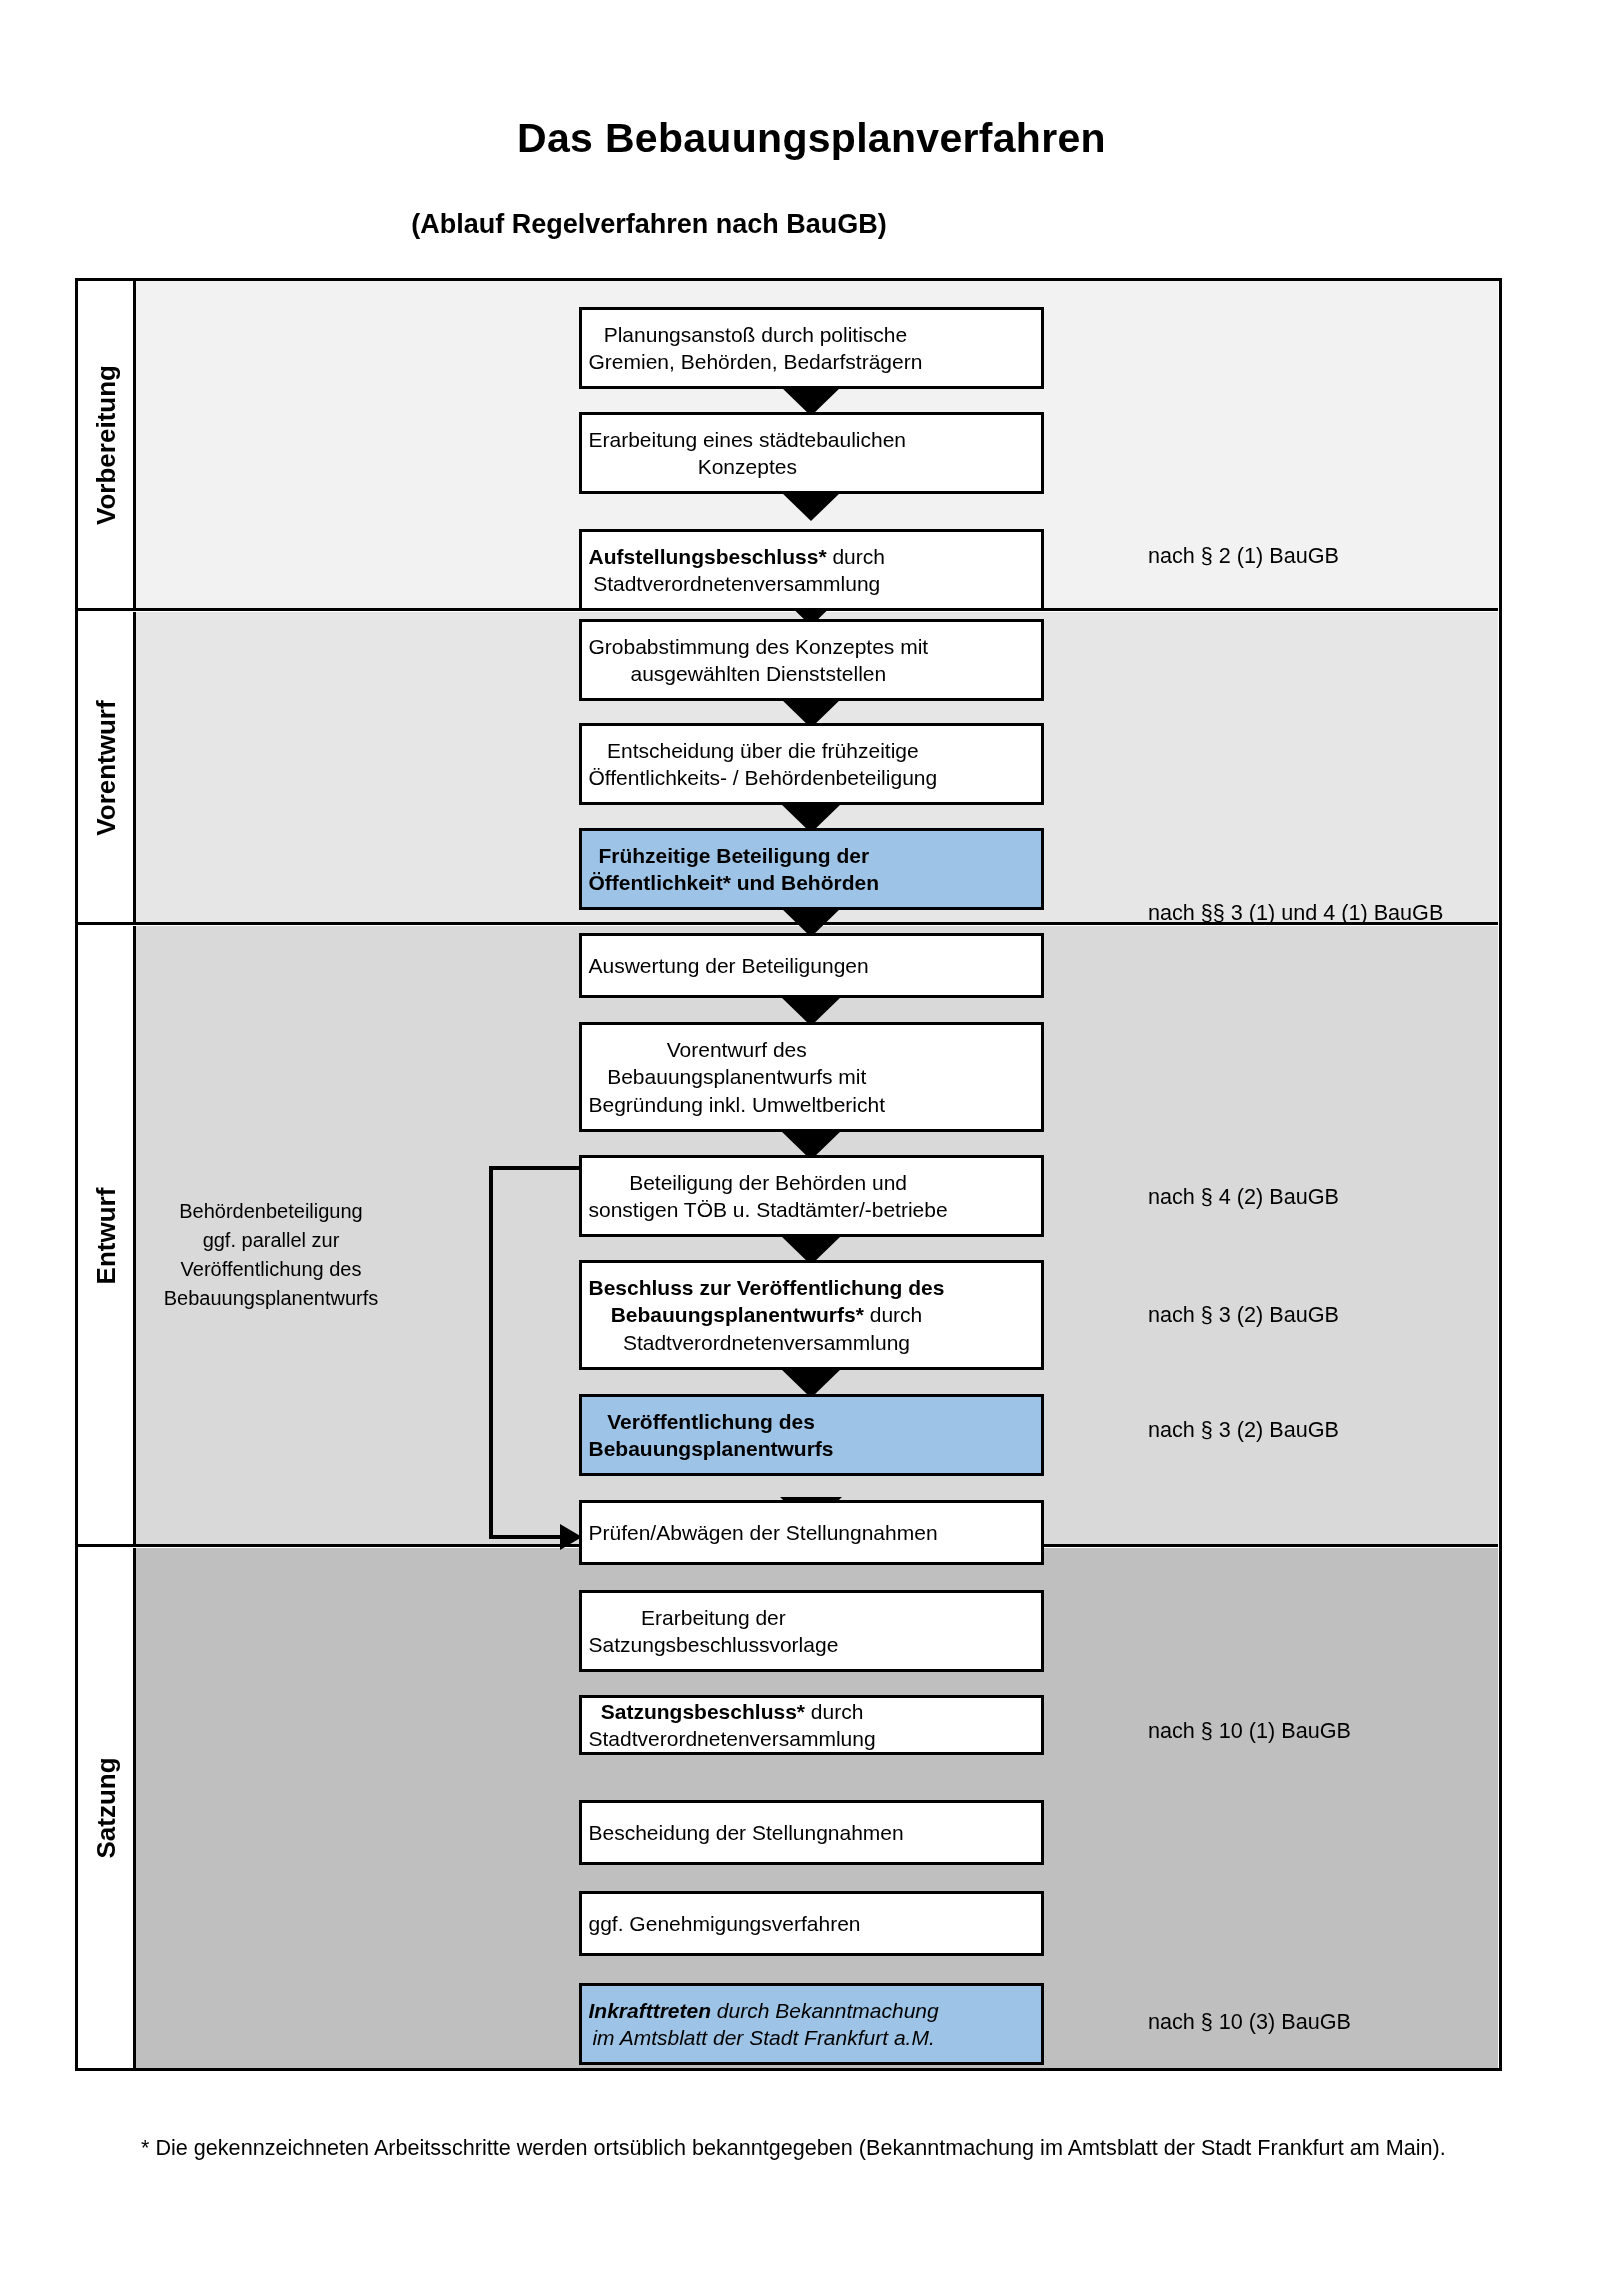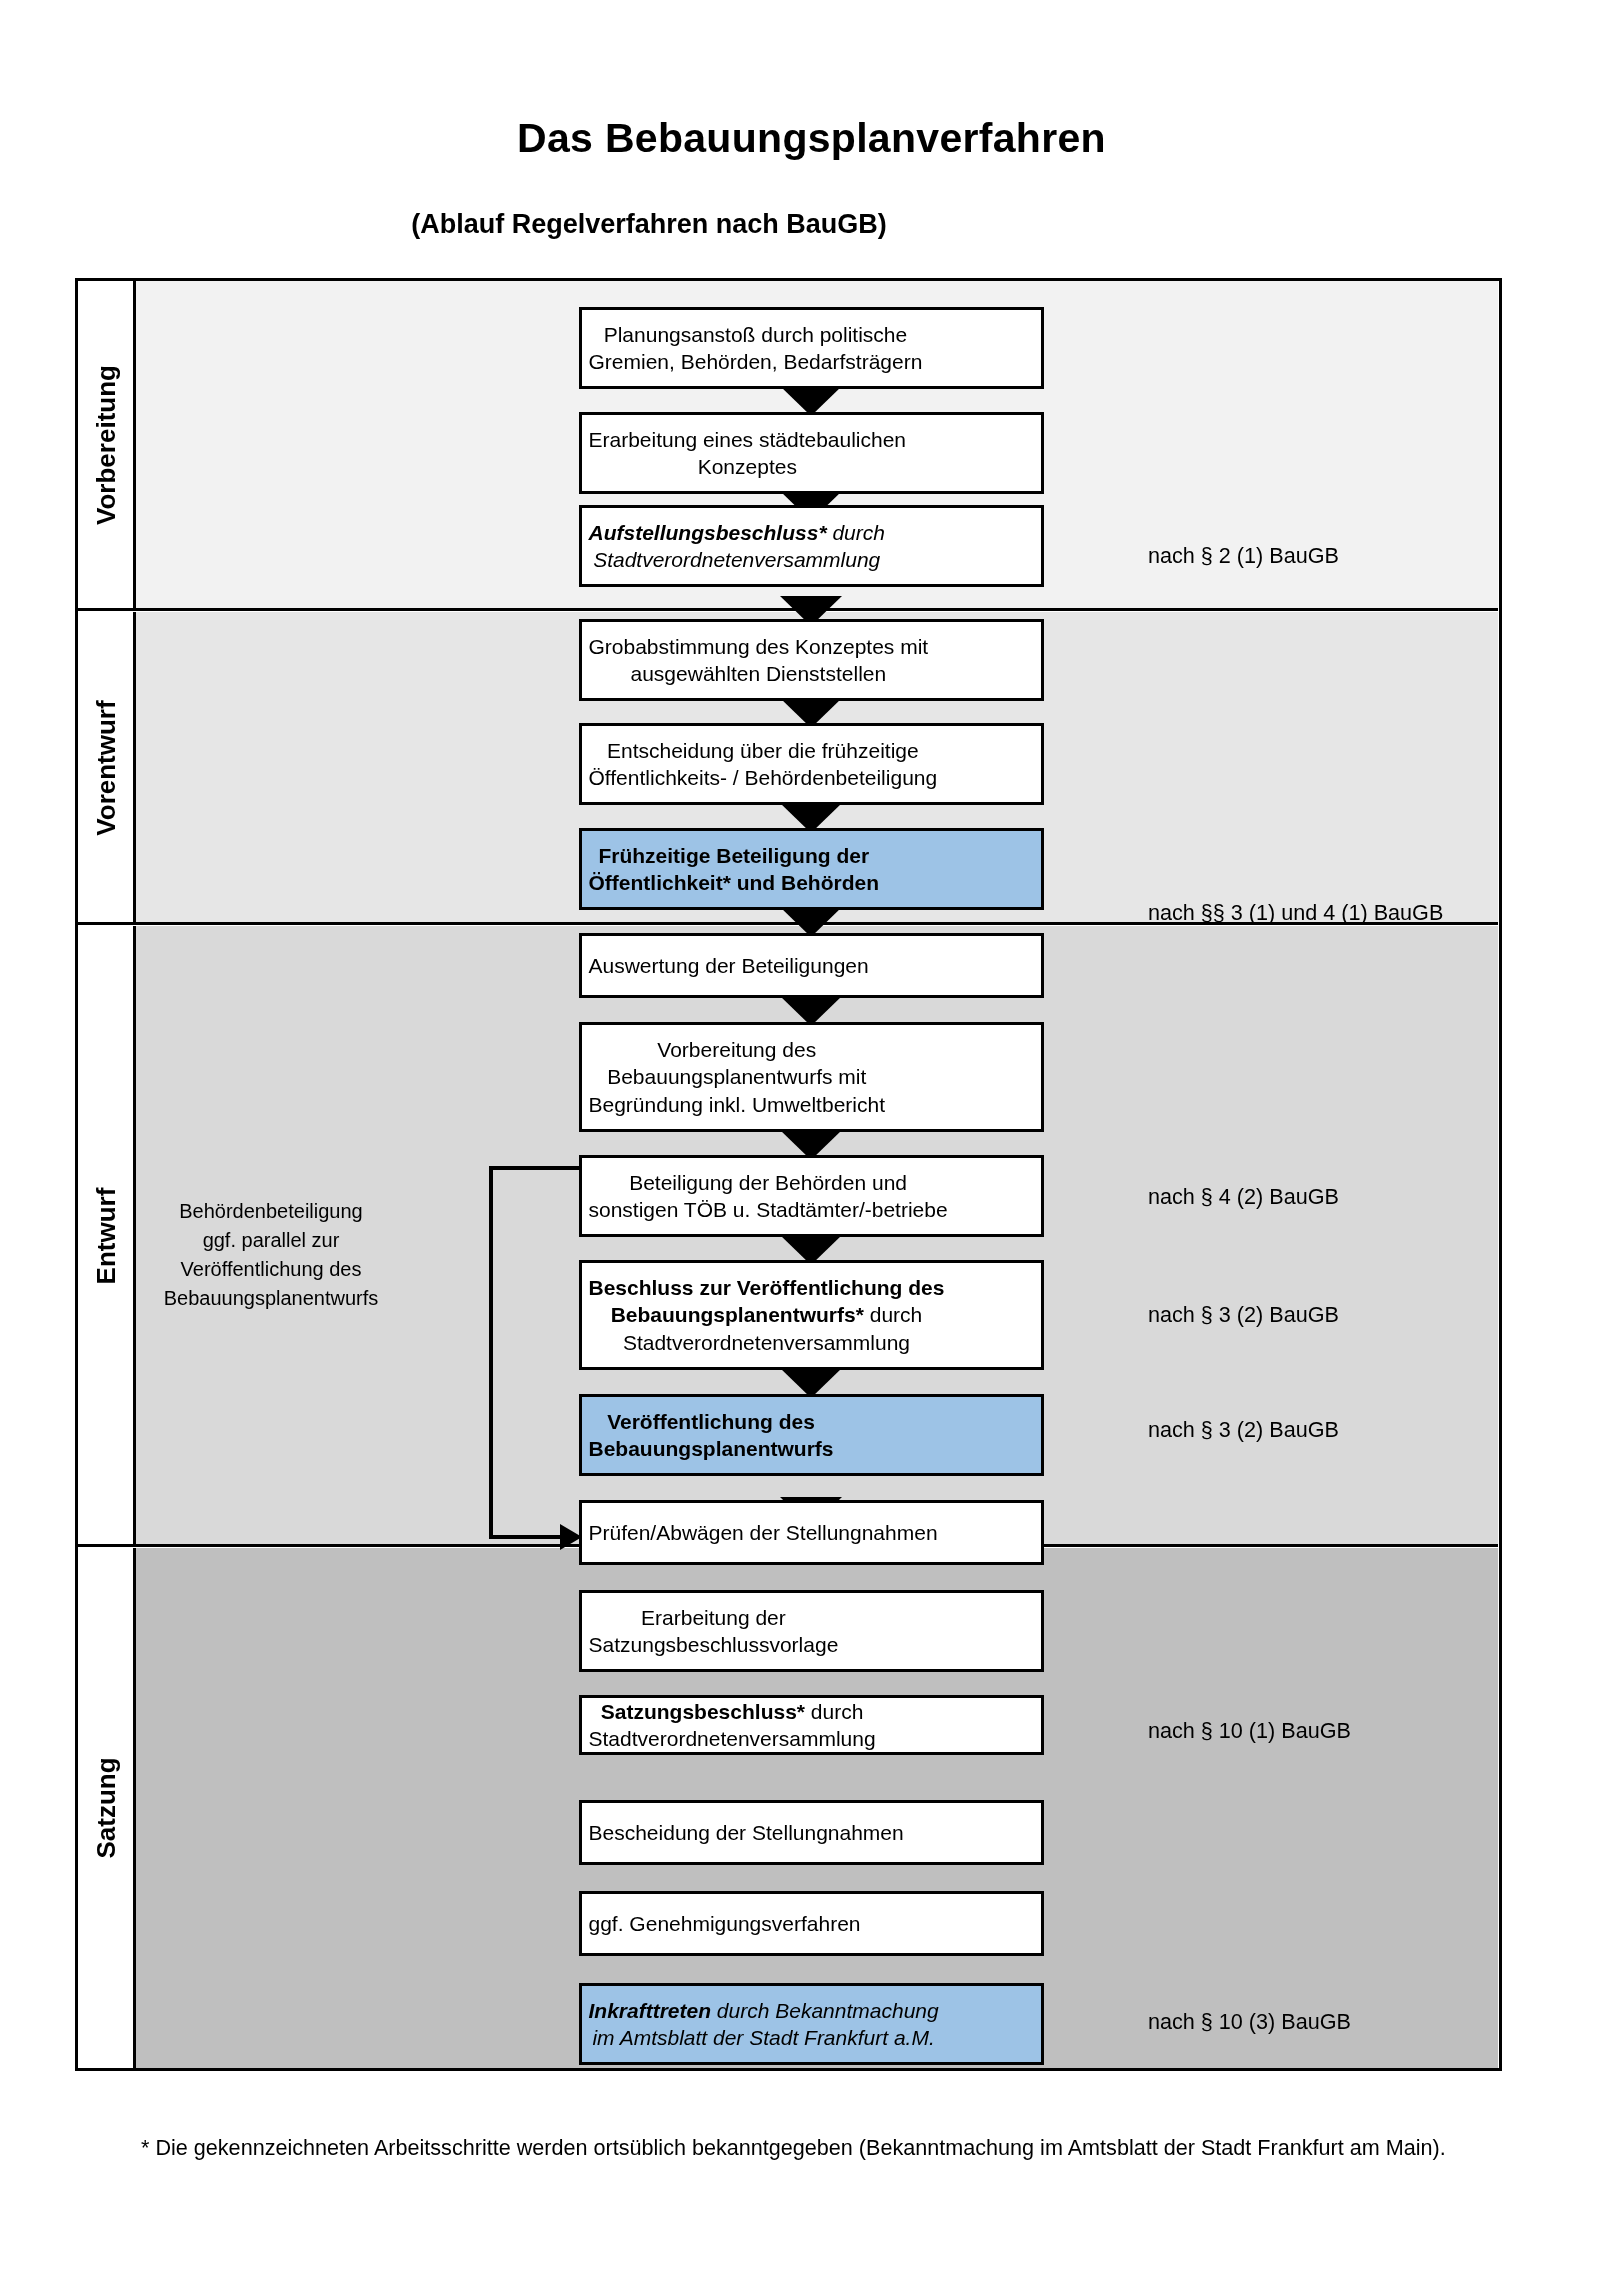--- a/index.html
+++ b/index.html
@@ -133,21 +133,21 @@
     </div>
   </div>
 
   <div class="pbox" style="top:131px;height:82px;">
     <div>
       <span>Erarbeitung eines städtebaulichen</span><br>
       <span>Konzeptes</span>
     </div>
   </div>
 
-  <div class="pbox" style="top:224px;height:82px;font-style:italic;">
+  <div class="pbox" style="top:248px;height:82px;">
     <div>
       <b>Aufstellungsbeschluss*</b><span> durch</span><br>
       <span>Stadtverordnetenversammlung</span>
     </div>
   </div>
 
   <div class="pbox" style="top:338px;height:82px;">
     <div>
       <span>Grobabstimmung des Konzeptes mit</span><br>
       <span>ausgewählten Dienststellen</span>
@@ -167,21 +167,21 @@
       <b>Öffentlichkeit* und Behörden</b>
     </div>
   </div>
 
   <div class="pbox" style="top:652px;height:65px;">
     <div><span>Auswertung der Beteiligungen</span></div>
   </div>
 
   <div class="pbox" style="top:741px;height:110px;">
     <div>
-      <span>Vorbereitung des</span><br>
+      <span>Vorentwurf des</span><br>
       <span>Bebauungsplanentwurfs mit</span><br>
       <span>Begründung inkl. Umweltbericht</span>
     </div>
   </div>
 
   <div class="pbox" style="top:874px;height:82px;">
     <div>
       <span>Beteiligung der Behörden und</span><br>
       <span>sonstigen TÖB u. Stadtämter/-betriebe</span>
     </div>

